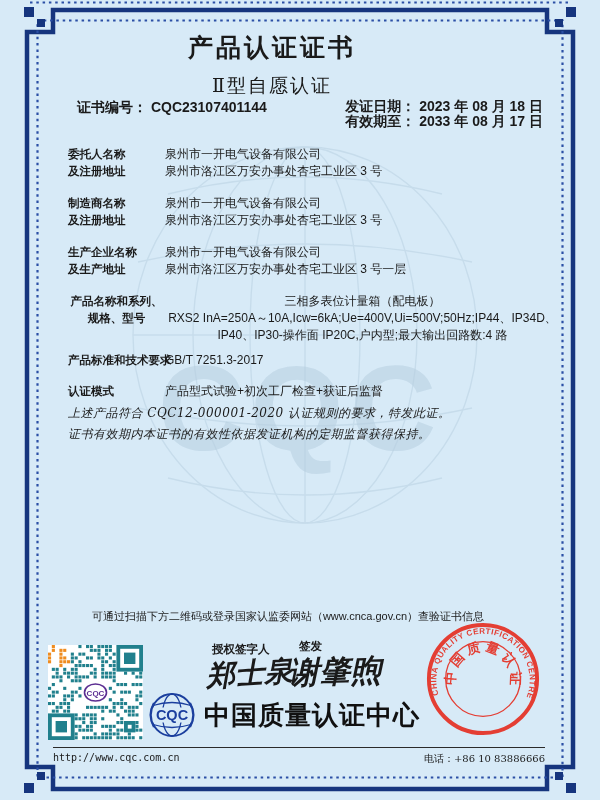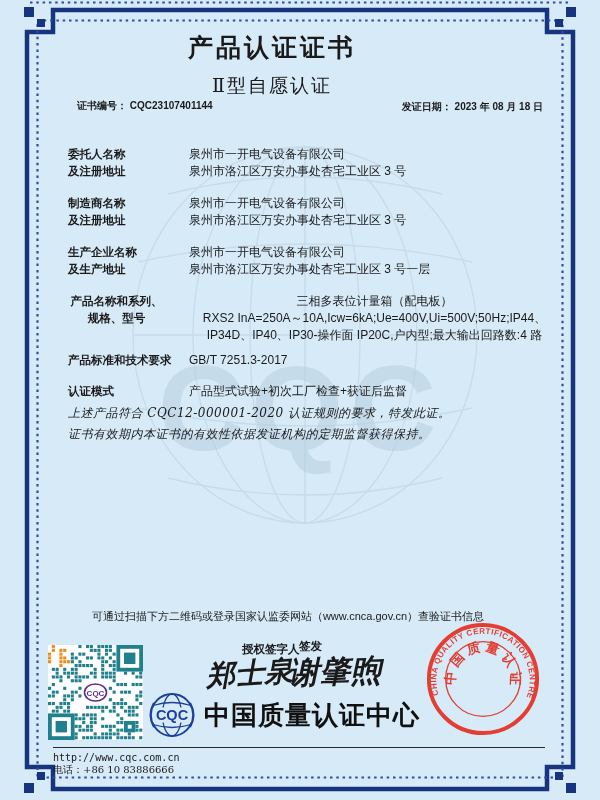--- a/index.html
+++ b/index.html
@@ -11,61 +11,61 @@
   .sq{fill:var(--border-navy,#16357e);}
   .dash{stroke:var(--dash-blue,#2b4fa5);fill:none;}
   .wm{stroke:var(--watermark-blue,#b7cfe0);fill:none;}
   .wm-fill{fill:var(--watermark-blue,#b7cfe0);}
 
   .header{position:absolute;top:33px;left:0;width:544px;text-align:center;}
   .title{font-size:25px;font-weight:bold;letter-spacing:3px;line-height:28px;}
   .subtitle{font-size:19px;letter-spacing:2px;margin-top:12px;font-family:"DejaVu Serif",serif;}
 
   .certrow{position:absolute;top:99px;left:77px;right:57px;display:flex;
-           justify-content:space-between;align-items:flex-start;font-size:10px;}
+           justify-content:space-between;align-items:flex-start;font-size:14px;}
   .klabel{font-family:"DejaVu Serif",serif;font-weight:bold;}
   .kval{font-weight:bold;}
   .dates div{line-height:15px;}
 
   .fields{position:absolute;top:146px;left:68px;width:492px;}
-  .frow{display:flex;margin-bottom:15px;gap:24px;}
+  .frow{display:flex;margin-bottom:15px;}
   .frow.tight{margin-bottom:8px;text-align:center;}
   .frow.single{margin-bottom:14px;}
   .flabel{width:97px;flex:none;font-weight:bold;font-size:11.5px;line-height:17px;white-space:nowrap;}
   .fvalue{flex:1;font-size:12px;line-height:17px;}
 
   .statements{position:absolute;top:403px;left:68px;right:45px;
               font-family:"DejaVu Serif",serif;font-style:italic;font-size:12px;
               letter-spacing:.5px;}
   .statements div{line-height:21px;}
 
   .verify{position:absolute;top:609px;left:0;width:576px;text-align:center;font-size:11px;}
 
   .qr{position:absolute;left:48px;top:645px;width:95px;height:95px;}
 
   .siglabel{position:absolute;font-size:11.5px;font-weight:bold;}
-  .lab-auth{left:212px;top:642px;margin-left:30px;}
+  .lab-auth{left:212px;top:642px;}
   .lab-issue{left:299px;top:639px;}
   .sig{position:absolute;font-family:"DejaVu Serif",serif;font-weight:bold;font-style:italic;}
   .sig1{left:206px;top:654px;font-size:29px;transform:rotate(-4deg);}
   .sig2{left:288px;top:651px;font-size:31px;transform:rotate(-2deg);}
 
   .org{position:absolute;left:147px;top:690px;height:50px;display:flex;align-items:center;gap:7px;}
   .orgname{font-size:26px;font-weight:600;letter-spacing:1px;color:#111;}
   .lg-stroke{stroke:var(--logo-blue,#1b3f9e);fill:none;}
   .lg-fill{fill:var(--logo-blue,#1b3f9e);}
   .lg-band{fill:var(--page-bg,#d7eaf7);}
 
   .stamp{position:absolute;left:424px;top:620px;opacity:.93;}
   .seal-stroke{stroke:var(--seal-red,#e53125);fill:none;}
   .seal-text{fill:var(--seal-red,#e53125);font-weight:bold;font-family:"Liberation Sans",sans-serif;}
 
   .footline{position:absolute;left:53px;top:747px;width:492px;height:1.2px;background:#2a2a2a;}
   .footer{position:absolute;left:53px;right:55px;top:752px;display:flex;
-          justify-content:space-between;font-size:10px;font-family:"DejaVu Serif",serif;flex-direction:column;}
+          justify-content:space-between;font-size:10px;font-family:"DejaVu Serif",serif;}
   .footer .url{font-family:"DejaVu Sans Mono",monospace;}
 </style>
 </head>
 <body>
 
 <div class="page">
 
   <svg class="watermark" width="600" height="800" viewBox="0 0 600 800">
     <g opacity="0.5" class="wm" stroke-width="1.4">
       <ellipse cx="305" cy="335" rx="172" ry="188"></ellipse>
@@ -102,20 +102,24 @@
 
   <div class="certrow">
     <div>
       <span class="klabel">证书编号：</span>
       <span class="kval">CQC23107401144</span>
     </div>
     <div class="dates">
       <div>
         <span class="klabel">发证日期：</span>
         <span class="kval">2023 年 08 月 18 日</span>
+      </div>
+      <div>
+        <span class="klabel">有效期至：</span>
+        <span class="kval">2033 年 08 月 17 日</span>
       </div>
     </div>
   </div>
 
   <div class="fields">
     <div class="frow">
       <div class="flabel">
         <div>委托人名称</div>
         <div>及注册地址</div>
       </div>

